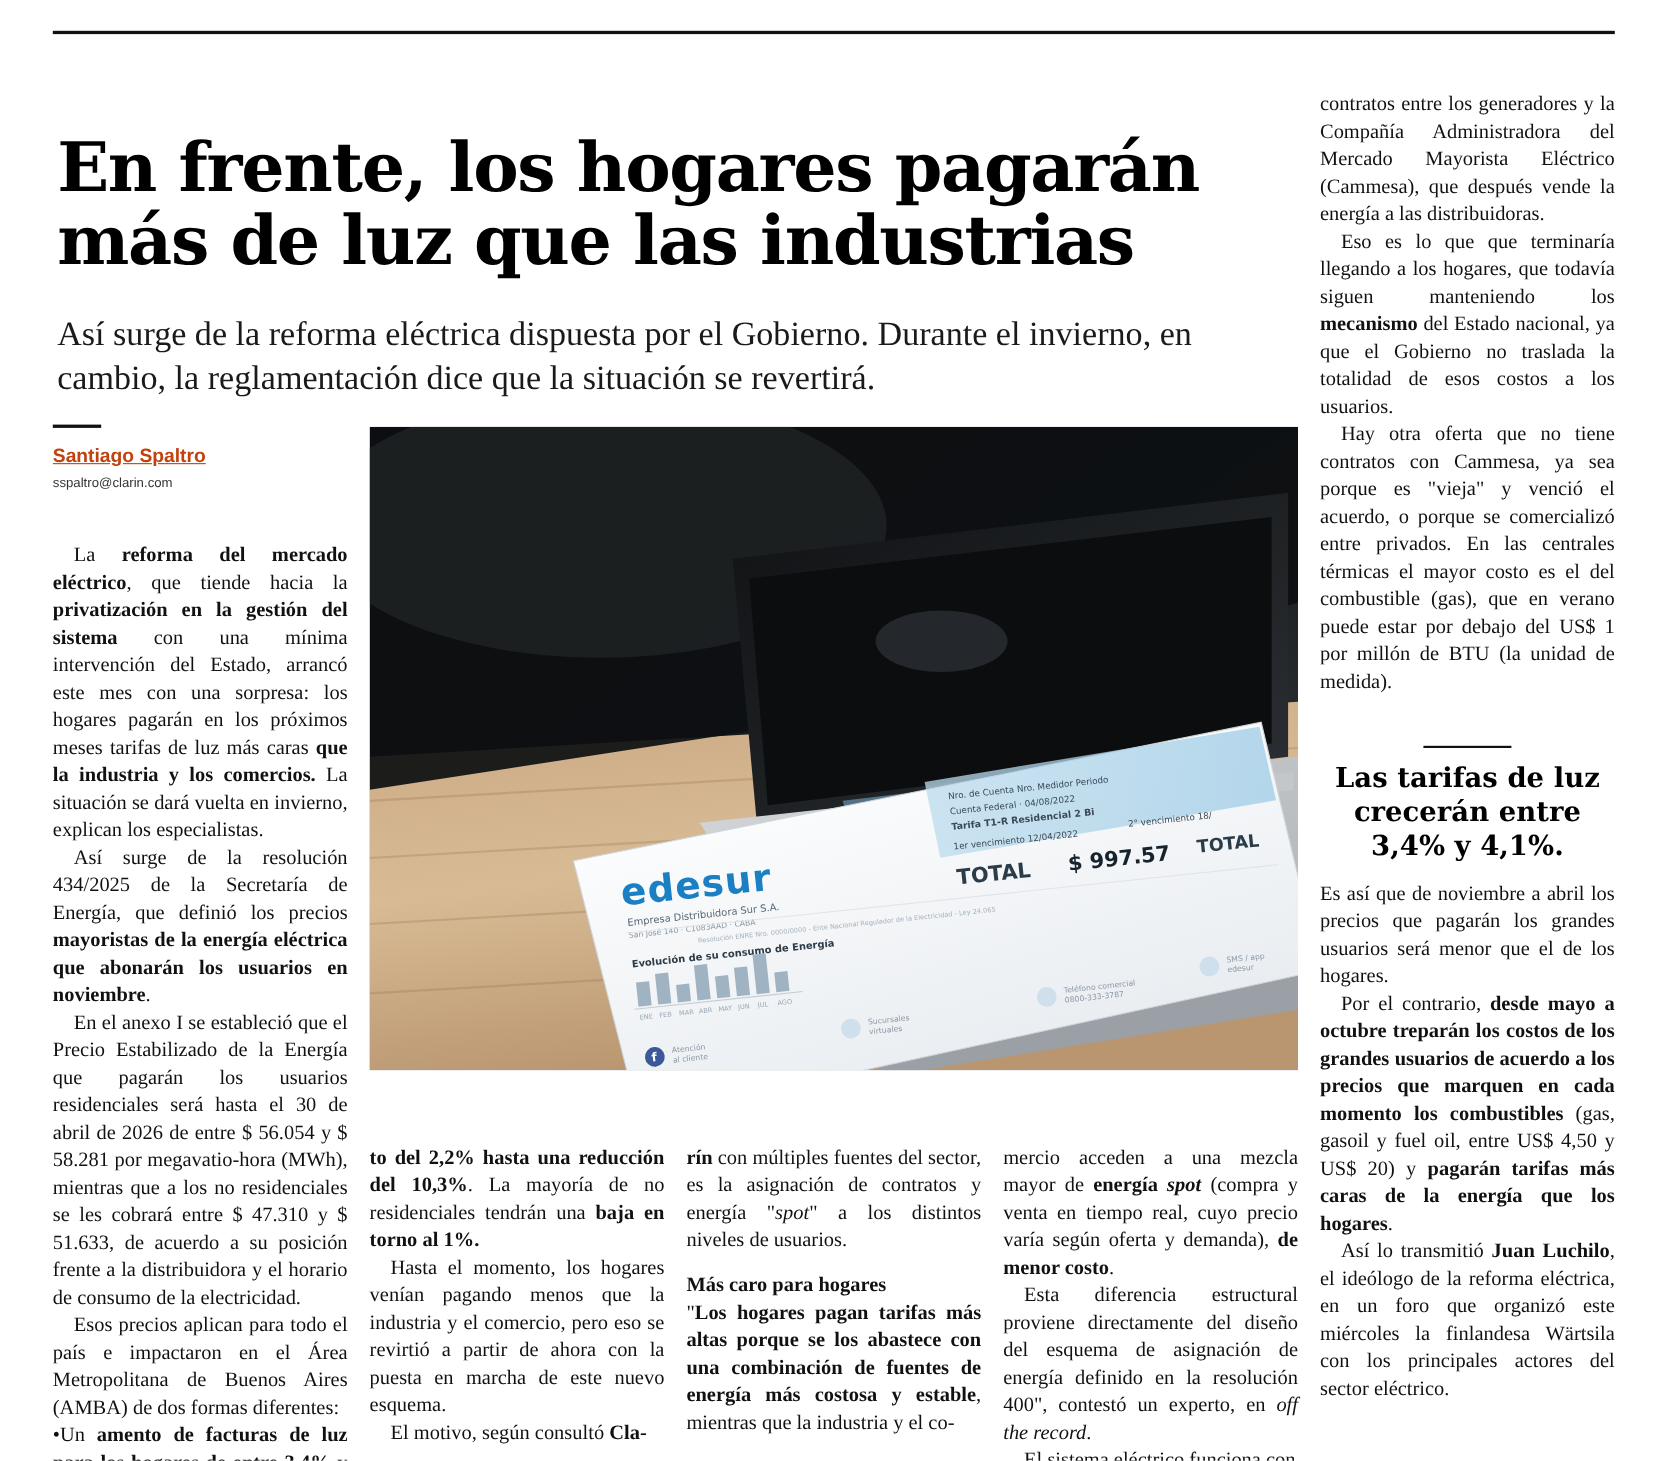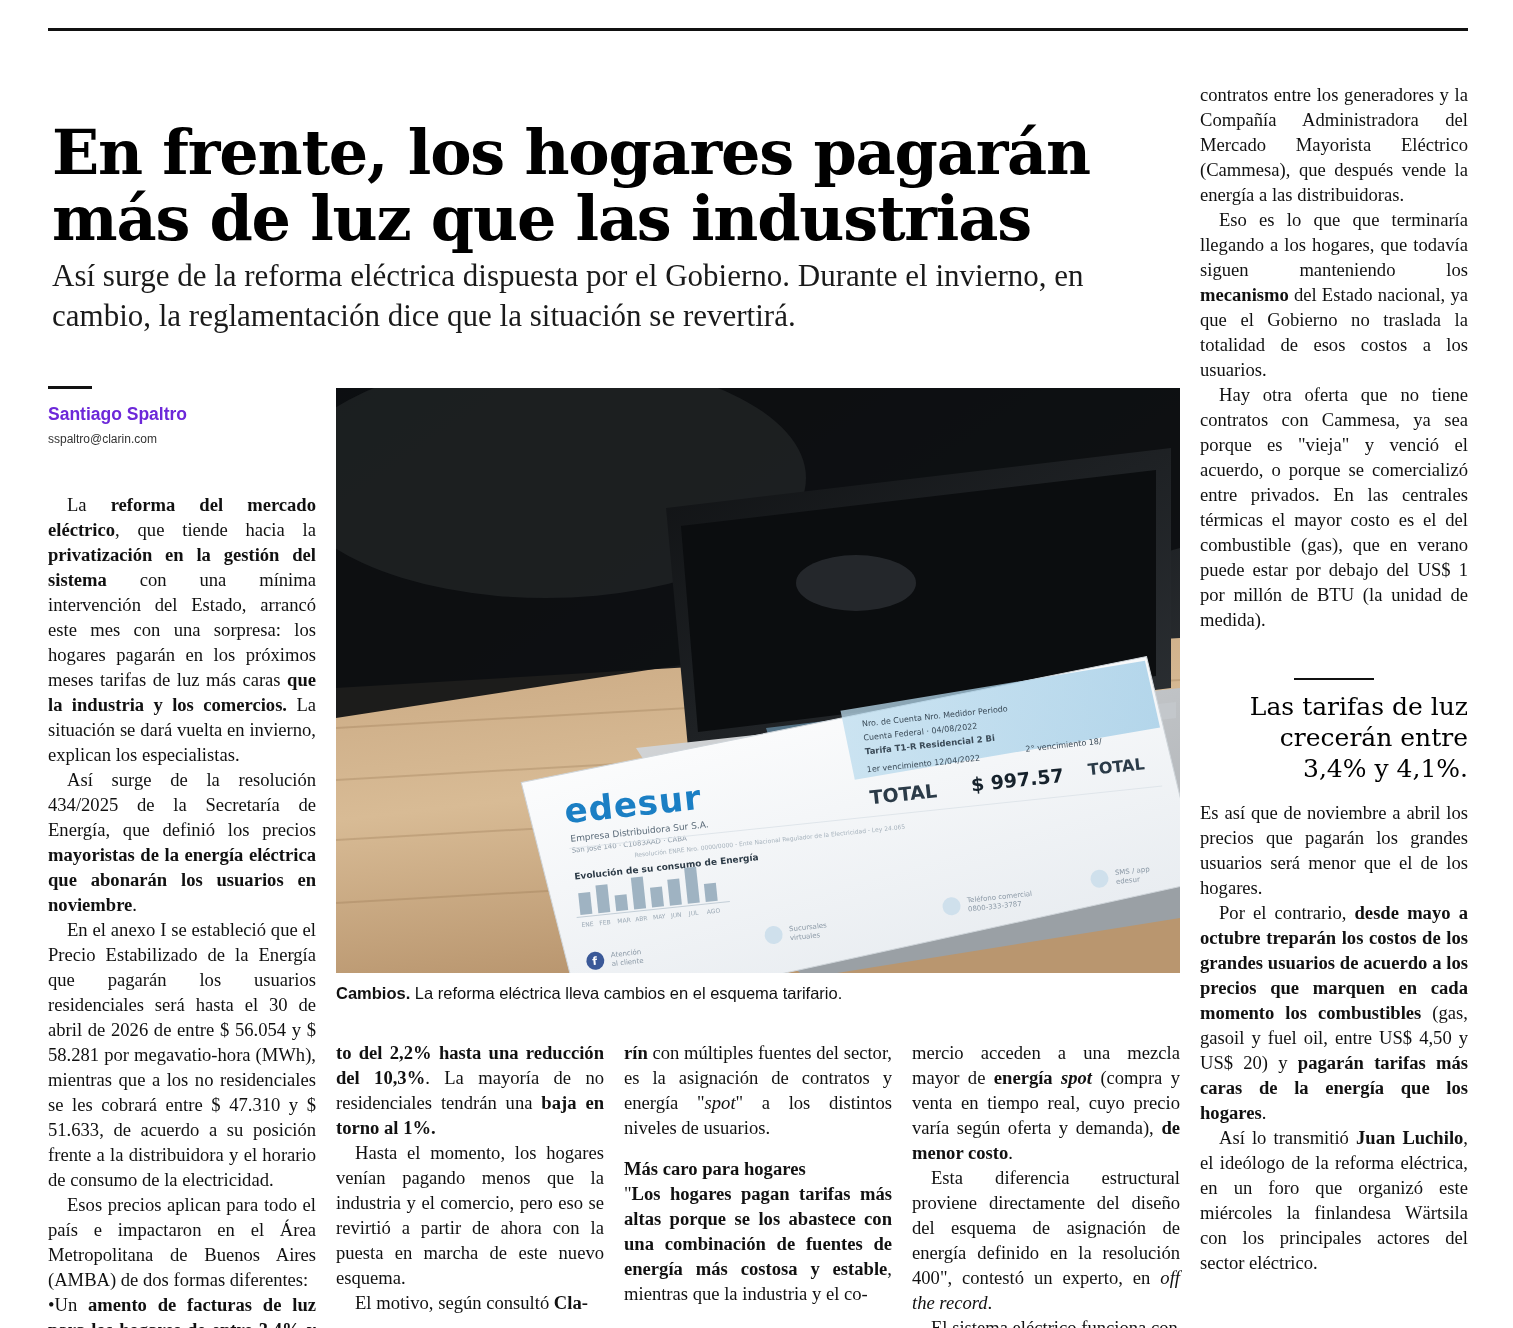--- a/index.html
+++ b/index.html
@@ -37,21 +37,21 @@
     font-family: "DejaVu Serif", serif;
     font-weight: bold;
     font-size: 62px;
     line-height: 1.07;
     letter-spacing: -1.2px;
     color: #000;
   }
   .subhead {
     position: absolute;
     left: 52px;
-    top: 256px;
+    top: 284px;
     width: 1120px;
     font-family: "Liberation Serif", serif;
     font-size: 31px;
     line-height: 1.28;
     color: #1a1a1a;
   }
   
   .byline-rule {
     position: absolute;
     left: 48px;
@@ -61,21 +61,22 @@
     background: #111;
   }
   .byline-name {
     position: absolute;
     left: 48px;
     top: 404px;
     width: 270px;
     font-family: "Liberation Sans", sans-serif;
     font-weight: bold;
     font-size: 17.5px;
-    color: #6d28d9;
+    color: #c2410c;
+    text-decoration: underline;
   }
   .byline-mail {
     position: absolute;
     left: 48px;
     top: 432px;
     width: 270px;
     font-family: "Liberation Sans", sans-serif;
     font-size: 12px;
     color: #333;
   }
@@ -138,24 +139,24 @@
     width: 80px;
     height: 2px;
     background: #111;
   }
   .pullquote {
     position: absolute;
     left: 1200px;
     top: 692px;
     width: 268px;
     font-family: "DejaVu Serif", serif;
-    font-weight: normal;
+    font-weight: bold;
     font-size: 25px;
     line-height: 1.23;
-    text-align: right;
+    text-align: center;
     color: #000;
   }
 </style>
 </head>
 <body>
 
 <div class="page">
 
   <div class="rule-top"></div>
 
@@ -300,23 +301,20 @@
           <circle cx="760" cy="516" r="9" fill="#cfe0ec"></circle>
           <text x="776" y="514" font-family="DejaVu Sans, sans-serif" font-size="7" fill="#8b99a6">SMS / app</text>
           <text x="776" y="523" font-family="DejaVu Sans, sans-serif" font-size="7" fill="#8b99a6">edesur</text>
         </g>
       </g>
 
       <rect x="0" y="0" width="844" height="585" fill="none"></rect>
     </svg>
   </div>
 
-  <div class="caption">
-    <b>Cambios.</b><span> La reforma eléctrica lleva cambios en el esquema tarifario.</span>
-  </div>
 
   <div class="col" id="col1">
     <p>La <b>reforma del mercado eléctrico</b>, que tiende hacia la <b>privatización en la gestión del sistema</b> con una mínima intervención del Estado, arrancó este mes con una sorpresa: los hogares pagarán en los próximos meses tarifas de luz más caras <b>que la industria y los comercios.</b> La situación se dará vuelta en invierno, explican los especialistas.</p>
     <p>Así surge de la resolución 434/2025 de la Secretaría de Energía, que definió los precios <b>mayoristas de la energía eléctrica que abonarán los usuarios en noviembre</b>.</p>
     <p>En el anexo I se estableció que el Precio Estabilizado de la Energía que pagarán los usuarios residenciales será hasta el 30 de abril de 2026 de entre $ 56.054 y $ 58.281 por megavatio-hora (MWh), mientras que a los no residenciales se les cobrará entre $ 47.310 y $ 51.633, de acuerdo a su posición frente a la distribuidora y el horario de consumo de la electricidad.</p>
     <p>Esos precios aplican para todo el país e impactaron en el Área Metropolitana de Buenos Aires (AMBA) de dos formas diferentes:</p>
     <p class="bullet">•Un <b>amento de facturas de luz para los hogares de entre 3,4% y 4,1%.</b></p>
 
   </div>
 

